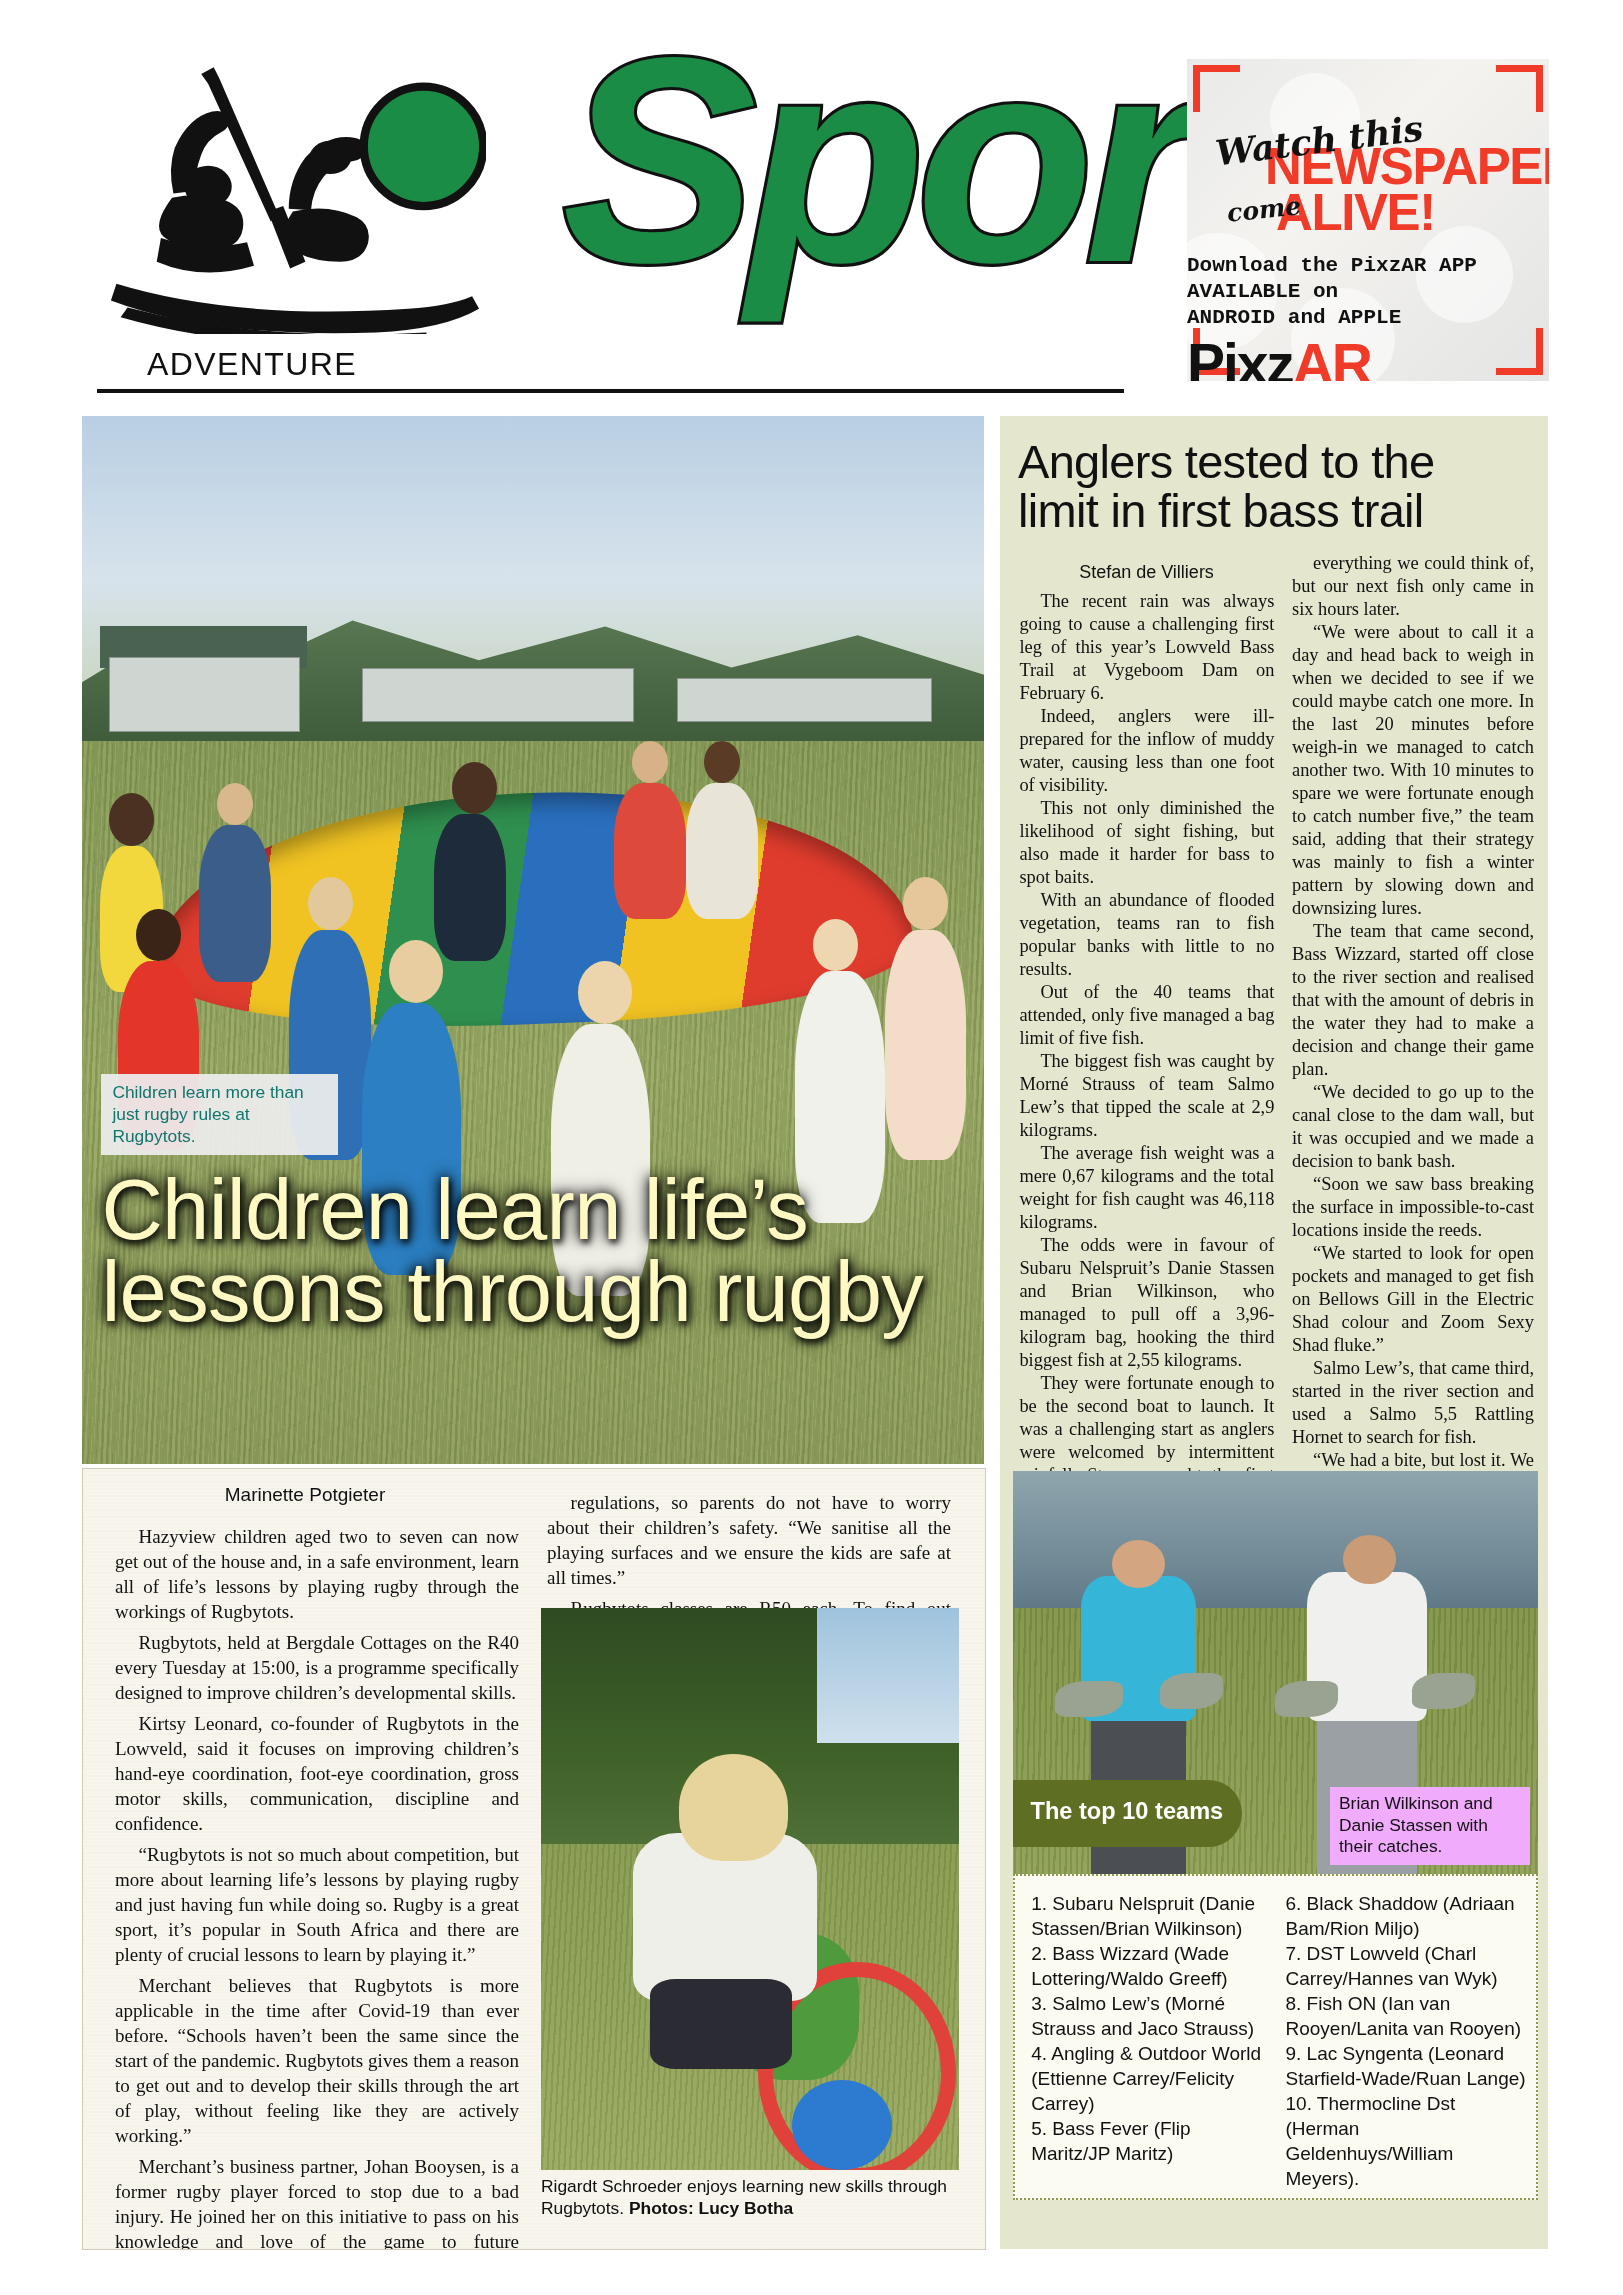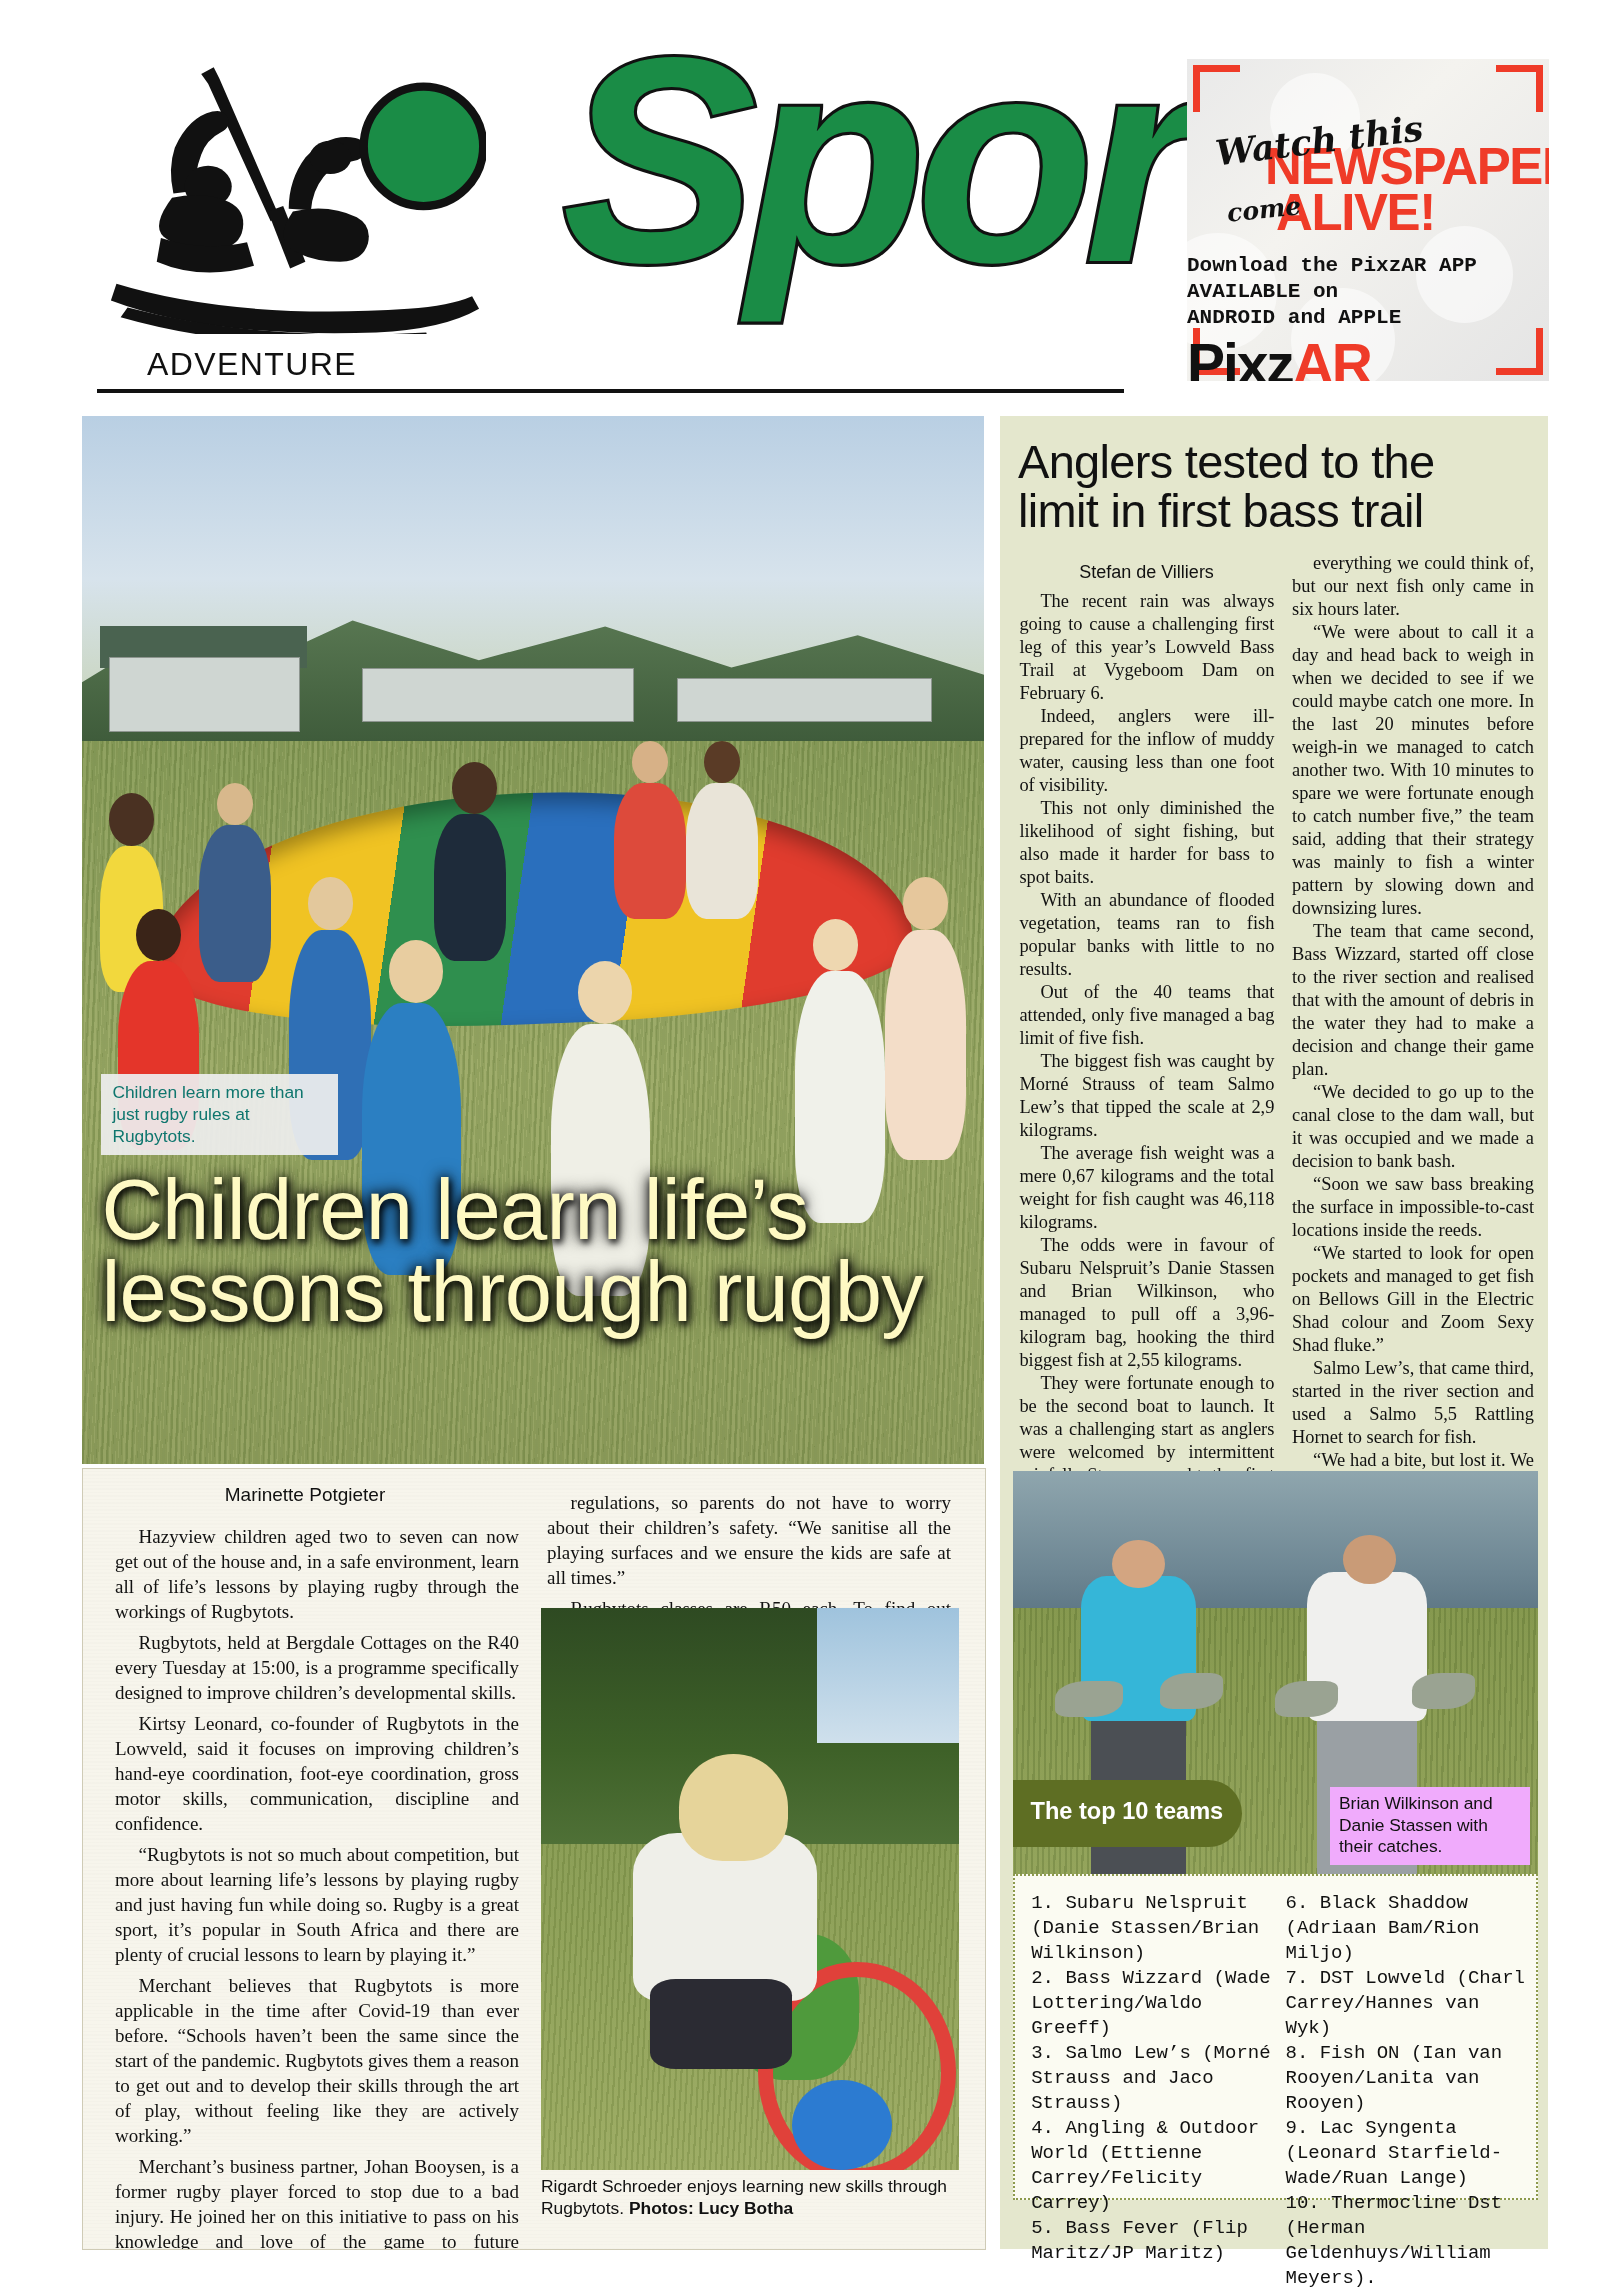--- a/index.html
+++ b/index.html
@@ -134,21 +134,21 @@
   #bass-photo .a2-legs{left:58%;top:61%;width:19%;height:39%;background:#9aa0a4;position:absolute;}
   #bass-photo .fish{position:absolute;background:#9aa392;border-radius:48% 20% 48% 20%;}
   #bass-cap{position:absolute;right:18px;top:1371px;background:#f0abfc;padding:6.2px 9px 7.6px;
     font-family:"Liberation Sans",sans-serif;font-size:17.4px;line-height:21.5px;color:#111;width:182px;}
   #top10-tab{position:absolute;left:12.5px;top:1364px;width:229px;height:67px;background:#5e6e23;
     border-radius:0 49px 49px 0;}
   #top10-tab span{position:absolute;left:18px;top:18px;font-family:"Liberation Sans",sans-serif;
     font-weight:700;font-size:23.6px;color:#fff;}
   #top10-box{position:absolute;left:12.5px;top:1458px;width:525px;height:326px;
     background:#fbfbf2;border:2.1px dotted #8d9a4d;box-sizing:border-box;}
-  .t10-col{position:absolute;top:15.3px;font-family:Liberation Mono, monospace;font-size:19px;
+  .t10-col{position:absolute;top:15.3px;font-family:Liberation Sans, sans-serif;font-size:19px;
     line-height:25px;color:#111;}
   #t10-a{left:16.7px;width:243px;}
   #t10-b{left:271px;width:243px;}
 </style>
 </head>
 <body>
 
 <div id="masthead">
 
   <div id="logo-wrap">

